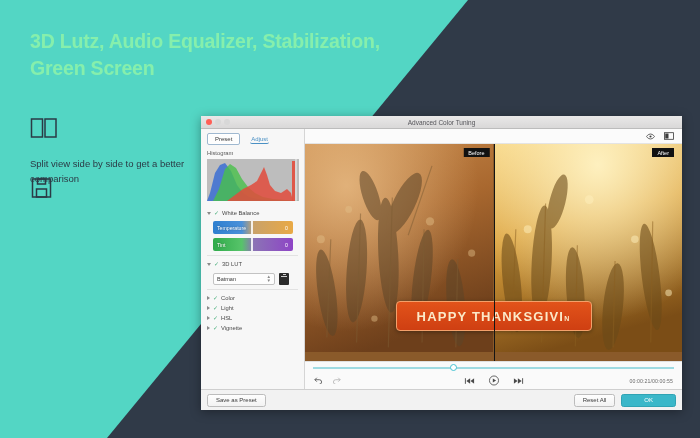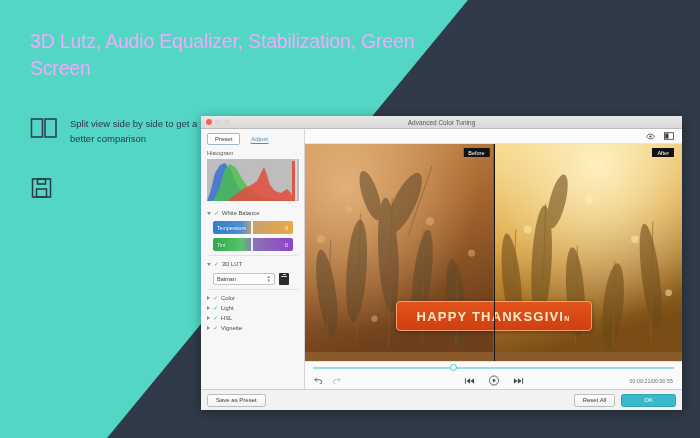--- a/index.html
+++ b/index.html
@@ -19,36 +19,36 @@
     position: absolute; inset: 0;
     background: #53d6c4;
     clip-path: polygon(0 0, 468px 0, 107px 438px, 0 438px);
   }
 
   
   #headline {
     position: absolute;
     left: 30px; top: 28px;
     width: 400px;
-    color: #f0abfc;
+    color: #86efac;
     font-size: 19.5px;
-    font-weight: normal;
+    font-weight: bold;
     line-height: 1.37;
     letter-spacing: -0.2px;
   }
 
   
   .feature {
     position: absolute;
     display: flex;
     align-items: flex-start;
     gap: 12px;
     width: 175px;
   }
-  #feature-0 { left: 30px; top: 116px; }
+  #feature-0 { left: 30px; top: 116px; flex-direction: column; }
   #feature-1 { left: 30px; top: 176px; }
   .feature-icon {
     width: 28px; height: 26px;
     flex: 0 0 28px;
     color: #2b3a45;
   }
   .feature-icon svg { display: block; }
   .feature-text {
     color: #2b3a45;
     font-size: 9.5px;

